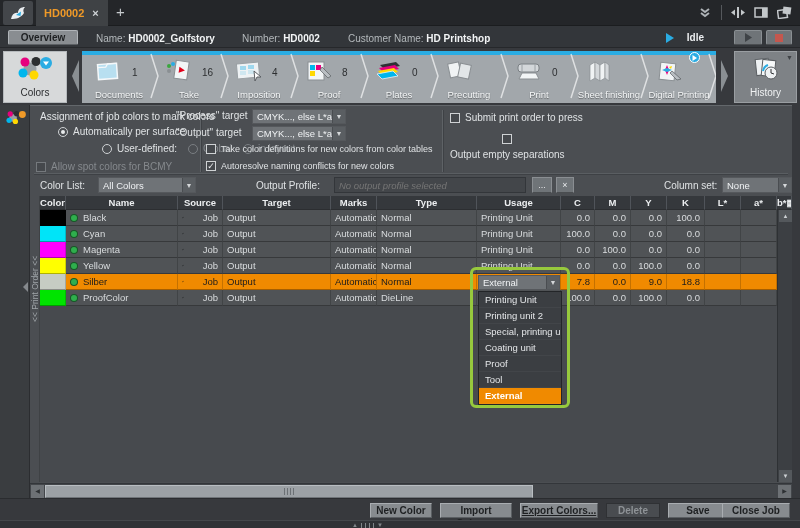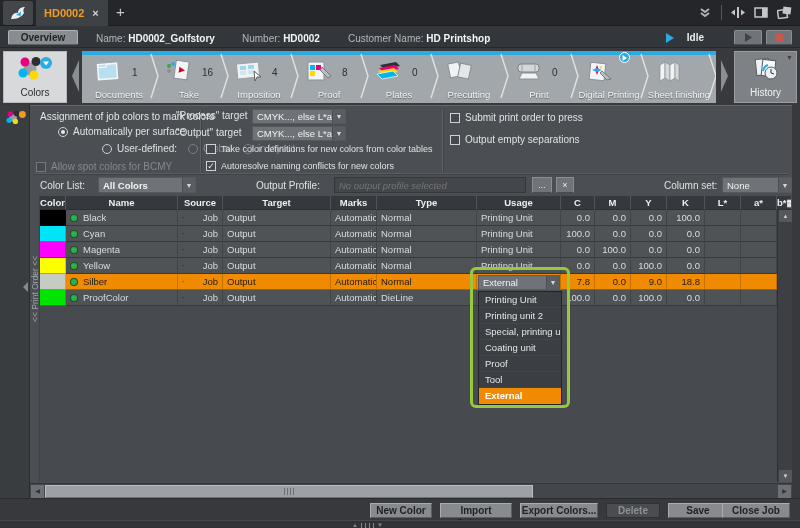--- a/index.html
+++ b/index.html
@@ -263,44 +263,44 @@
           <svg class="icon" width="30" height="24" viewBox="0 0 30 24">
             <rect x="4" y="5" width="21" height="8" rx="3" fill="#d3d7da" stroke="#7b8084"></rect>
             <line x1="8" y1="5" x2="8" y2="13" stroke="#9aa0a4"></line>
               <line x1="21" y1="5" x2="21" y2="13" stroke="#9aa0a4"></line>
             <polygon points="8,14 22,14 25,20 5,20" fill="#f2f5f6" stroke="#8a8f93"></polygon>
           </svg>
           <span class="count">0</span>
           <div class="slabel">Print</div>
         </div>
         <div class="step">
+          <svg class="icon" width="30" height="24" viewBox="0 0 30 24">
+            <polygon points="6,6 11,3 11,19 6,22" fill="#f0f3f4" stroke="#8a8f93" stroke-width=".7"></polygon>
+            <polygon points="11,3 16,6 16,22 11,19" fill="#d4d8db" stroke="#8a8f93" stroke-width=".7"></polygon>
+            <polygon points="16,6 21,3 21,19 16,22" fill="#f0f3f4" stroke="#8a8f93" stroke-width=".7"></polygon>
+            <polygon points="21,3 25,6 25,22 21,19" fill="#d4d8db" stroke="#8a8f93" stroke-width=".7"></polygon>
+          </svg>
+          <span class="count"></span>
+          <div class="slabel">Sheet finishing</div>
+        </div>
+        <div class="step">
           <div class="play-badge">
             <svg width="5" height="6" viewBox="0 0 5 6">
                 <polygon points="0.5,0 5,3 0.5,6" fill="#ffffff"></polygon>
               </svg>
           </div>
           <svg class="icon" width="30" height="24" viewBox="0 0 30 24">
             <rect x="6" y="4" width="15" height="17" fill="#f2f5f6" stroke="#8a8f93" transform="rotate(6 13 12)"></rect>
             <polygon points="13,6 15,11 13,16 11,11" fill="#e6007e"></polygon>
             <polygon points="8,11 13,9 18,11 13,13" fill="#2aace3"></polygon>
             <polygon points="15,8 18,7 17,10" fill="#ffd800"></polygon>
             <polygon points="18,12 27,20 23,21 16,14" fill="#b9bec2" stroke="#5a5e62" stroke-width=".7"></polygon>
           </svg>
           <span class="count"></span>
           <div class="slabel">Digital Printing</div>
-        </div>
-        <div class="step">
-          <svg class="icon" width="30" height="24" viewBox="0 0 30 24">
-            <polygon points="6,6 11,3 11,19 6,22" fill="#f0f3f4" stroke="#8a8f93" stroke-width=".7"></polygon>
-            <polygon points="11,3 16,6 16,22 11,19" fill="#d4d8db" stroke="#8a8f93" stroke-width=".7"></polygon>
-            <polygon points="16,6 21,3 21,19 16,22" fill="#f0f3f4" stroke="#8a8f93" stroke-width=".7"></polygon>
-            <polygon points="21,3 25,6 25,22 21,19" fill="#d4d8db" stroke="#8a8f93" stroke-width=".7"></polygon>
-          </svg>
-          <span class="count"></span>
-          <div class="slabel">Sheet finishing</div>
         </div>
       </div>
 
       <svg class="step-sep" style="left:68px" width="9" height="46" viewBox="0 0 9 46">
           <polyline points="1,1 8,23 1,45" fill="none" stroke="rgba(255,255,255,.65)" stroke-width="1.5"></polyline>
         </svg>
       <svg class="step-sep" style="left:138px" width="9" height="46" viewBox="0 0 9 46">
           <polyline points="1,1 8,23 1,45" fill="none" stroke="rgba(255,255,255,.65)" stroke-width="1.5"></polyline>
         </svg>
       <svg class="step-sep" style="left:208px" width="9" height="46" viewBox="0 0 9 46">
@@ -403,30 +403,30 @@
       <span class="chk">✓</span>
       <span>Autoresolve naming conflicts for new colors</span>
     </div>
 
     <div class="vline" style="left:412px; top:4px; height:62px;"></div>
 
     <div class="set-row" style="left:420px; top:6px;">
       <span class="chk"></span>
       <span>Submit print order to press</span>
     </div>
-    <div class="set-row" style="left:420px; top:28px;">
+    <div class="set-row" style="left:420px; top:28px;flex-direction:column;">
       <span class="chk"></span>
       <span>Output empty separations</span>
     </div>
   </div>
 
   <div class="hline"></div>
 
   <div class="abs" style="left:40px; top:180px;">Color List:</div>
-  <div class="combo abs" style="left:98px; top:177px; width:98px; height:16px;font-weight:bold;">
+  <div class="combo abs" style="left:98px; top:177px; width:98px; height:16px;">
     <span class="cval">All Colors</span>
     <span class="carr">▼</span>
   </div>
   <div class="abs" style="left:256px; top:180px;">Output Profile:</div>
   <input class="tb-input" readonly="" placeholder="No output profile selected" style="">
   <div class="sq-btn" style="left:532px; width:20px;">...</div>
   <div class="sq-btn" style="left:556px; width:18px;">×</div>
   <div class="abs" style="left:664px; top:180px;">Column set:</div>
   <div class="combo abs" style="left:722px; top:177px; width:70px; height:16px;">
     <span class="cval">None</span>
@@ -627,21 +627,21 @@
     <div class="dd-item">Coating unit</div>
     <div class="dd-item">Proof</div>
     <div class="dd-item">Tool</div>
     <div class="dd-item hl" style="background-color: rgb(240, 138, 0);">External</div>
   </div>
   <div class="green-box" style="border-color: rgb(151, 201, 61);"></div>
 
   <div class="footer">
     <div class="fbtn" style="left:370px; width:62px;">New Color</div>
     <div class="fbtn" style="left:440px; width:72px;">Import Colors...</div>
-    <div class="fbtn" style="left:520px; width:78px;">Export Colors...</div>
+    <div class="fbtn" style="left:520px; width:78px;text-decoration:underline;">Export Colors...</div>
     <div class="fbtn dis" style="left:606px; width:54px;">Delete</div>
     <div class="fbtn" style="left:668px; width:60px;">Save</div>
     <div class="fbtn" style="left:722px; width:68px;">Close Job</div>
   </div>
   <div class="bottomstrip">
     <div class="splitter">
       <span>▲</span>
         <div class="bar"></div>
         <div class="bar"></div>
         <div class="bar"></div>

